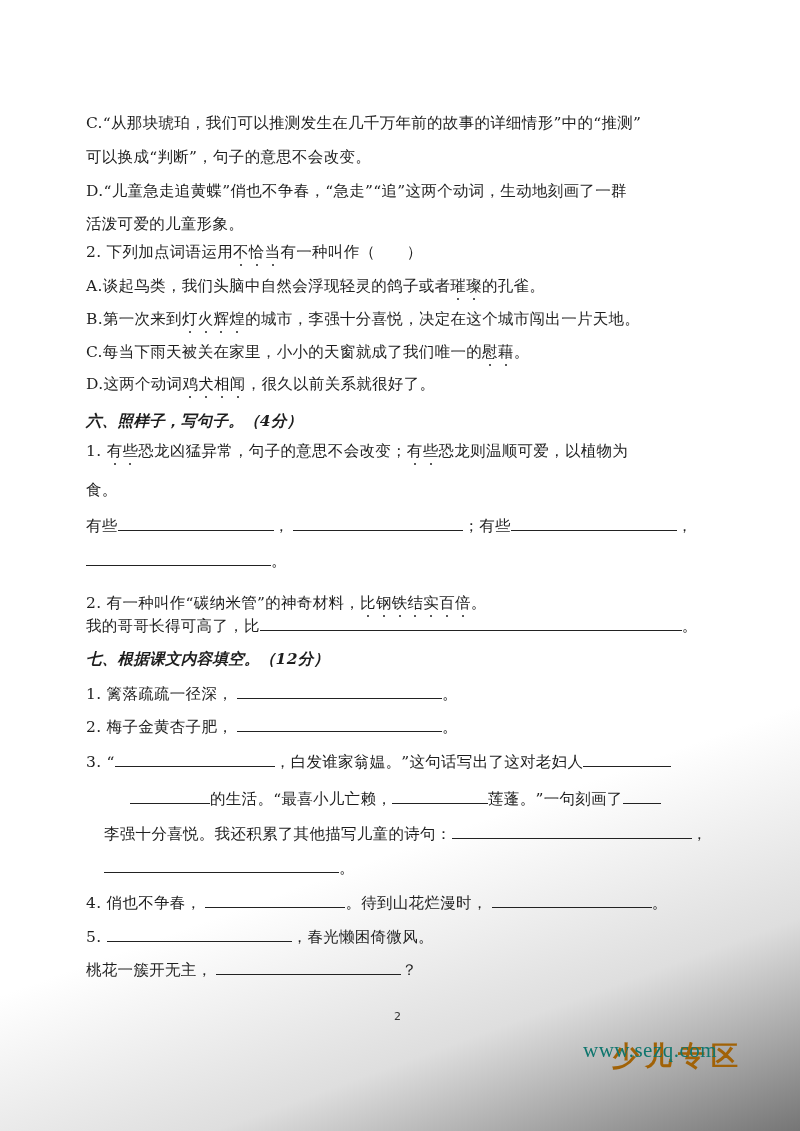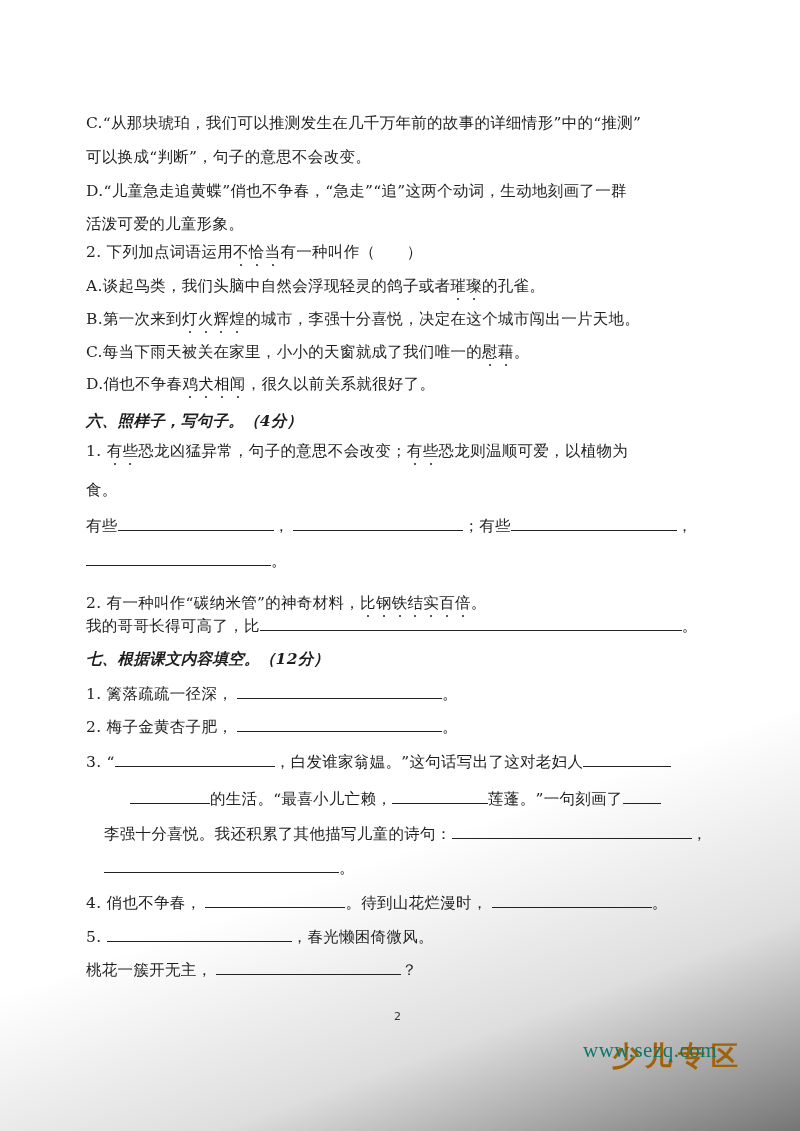--- a/index.html
+++ b/index.html
@@ -57,21 +57,21 @@
 <div class="line" style="top:275px">
   <span>A.谈起鸟类，我们头脑中自然会浮现轻灵的鸽子或者</span><span><span class="dot">璀</span><span class="dot">璨</span></span><span>的孔雀。</span>
 </div>
 <div class="line" style="top:308px">
   <span>B.第一次来到</span><span><span class="dot">灯</span><span class="dot">火</span><span class="dot">辉</span><span class="dot">煌</span></span><span>的城市，李强十分喜悦，决定在这个城市闯出一片天地。</span>
 </div>
 <div class="line" style="top:341px">
   <span>C.每当下雨天被关在家里，小小的天窗就成了我们唯一的</span><span><span class="dot">慰</span><span class="dot">藉</span></span><span>。</span>
 </div>
 <div class="line" style="top:373px">
-  <span>D.俏也不争春</span><span><span class="dot">鸡</span><span class="dot">犬</span><span class="dot">相</span><span class="dot">闻</span></span><span>，很久以前关系就很好了。</span>
+  <span>D.这两个动词</span><span><span class="dot">鸡</span><span class="dot">犬</span><span class="dot">相</span><span class="dot">闻</span></span><span>，很久以前关系就很好了。</span>
 </div>
 
 <div class="line heading" style="top:410px">六、照样子，写句子。（4分）</div>
 <div class="line" style="top:440px">
   <span>1. </span><span><span class="dot">有</span><span class="dot">些</span></span><span>恐龙凶猛异常，句子的意思不会改变；</span><span><span class="dot">有</span><span class="dot">些</span></span><span>恐龙则温顺可爱，以植物为</span>
 </div>
 <div class="line" style="top:479px">食。</div>
 <div class="line" style="top:514px">
   <span>有些</span><span class="blank" style="width:156px"></span><span>，</span><span class="blank" style="width:170px;margin-left:4px"></span><span>；有些</span><span class="blank" style="width:166px"></span><span>，</span>
 </div>

